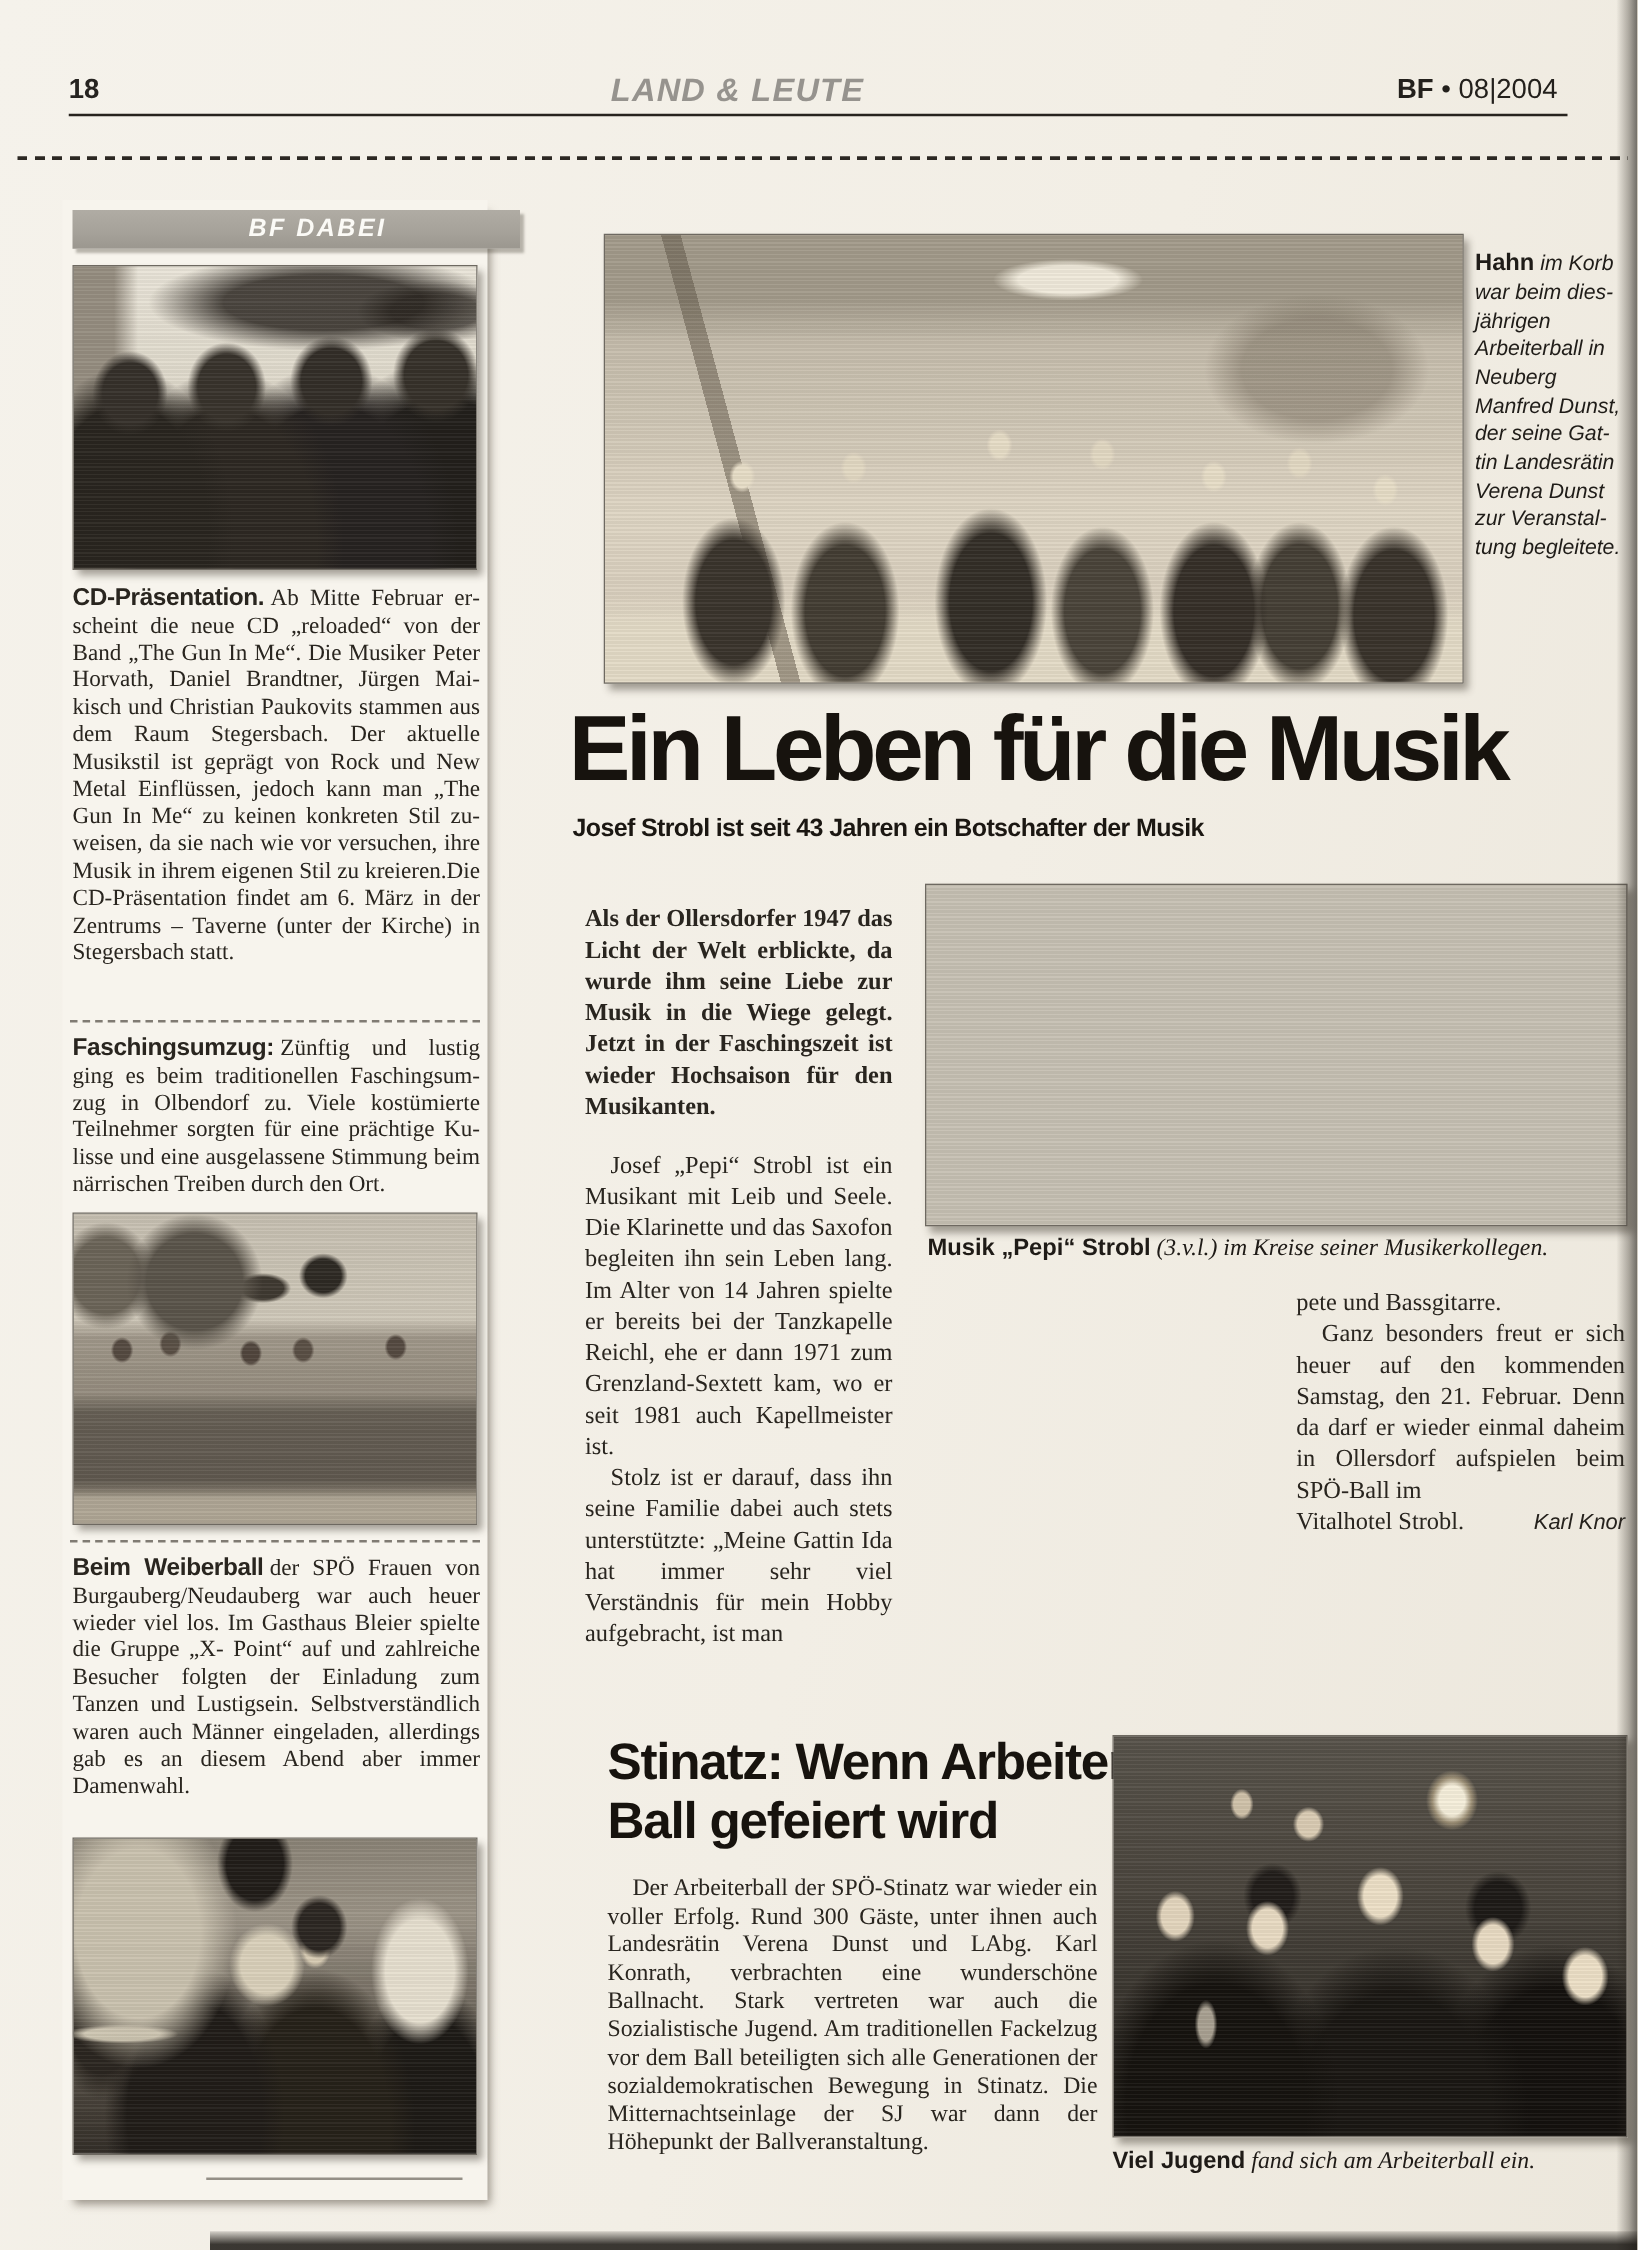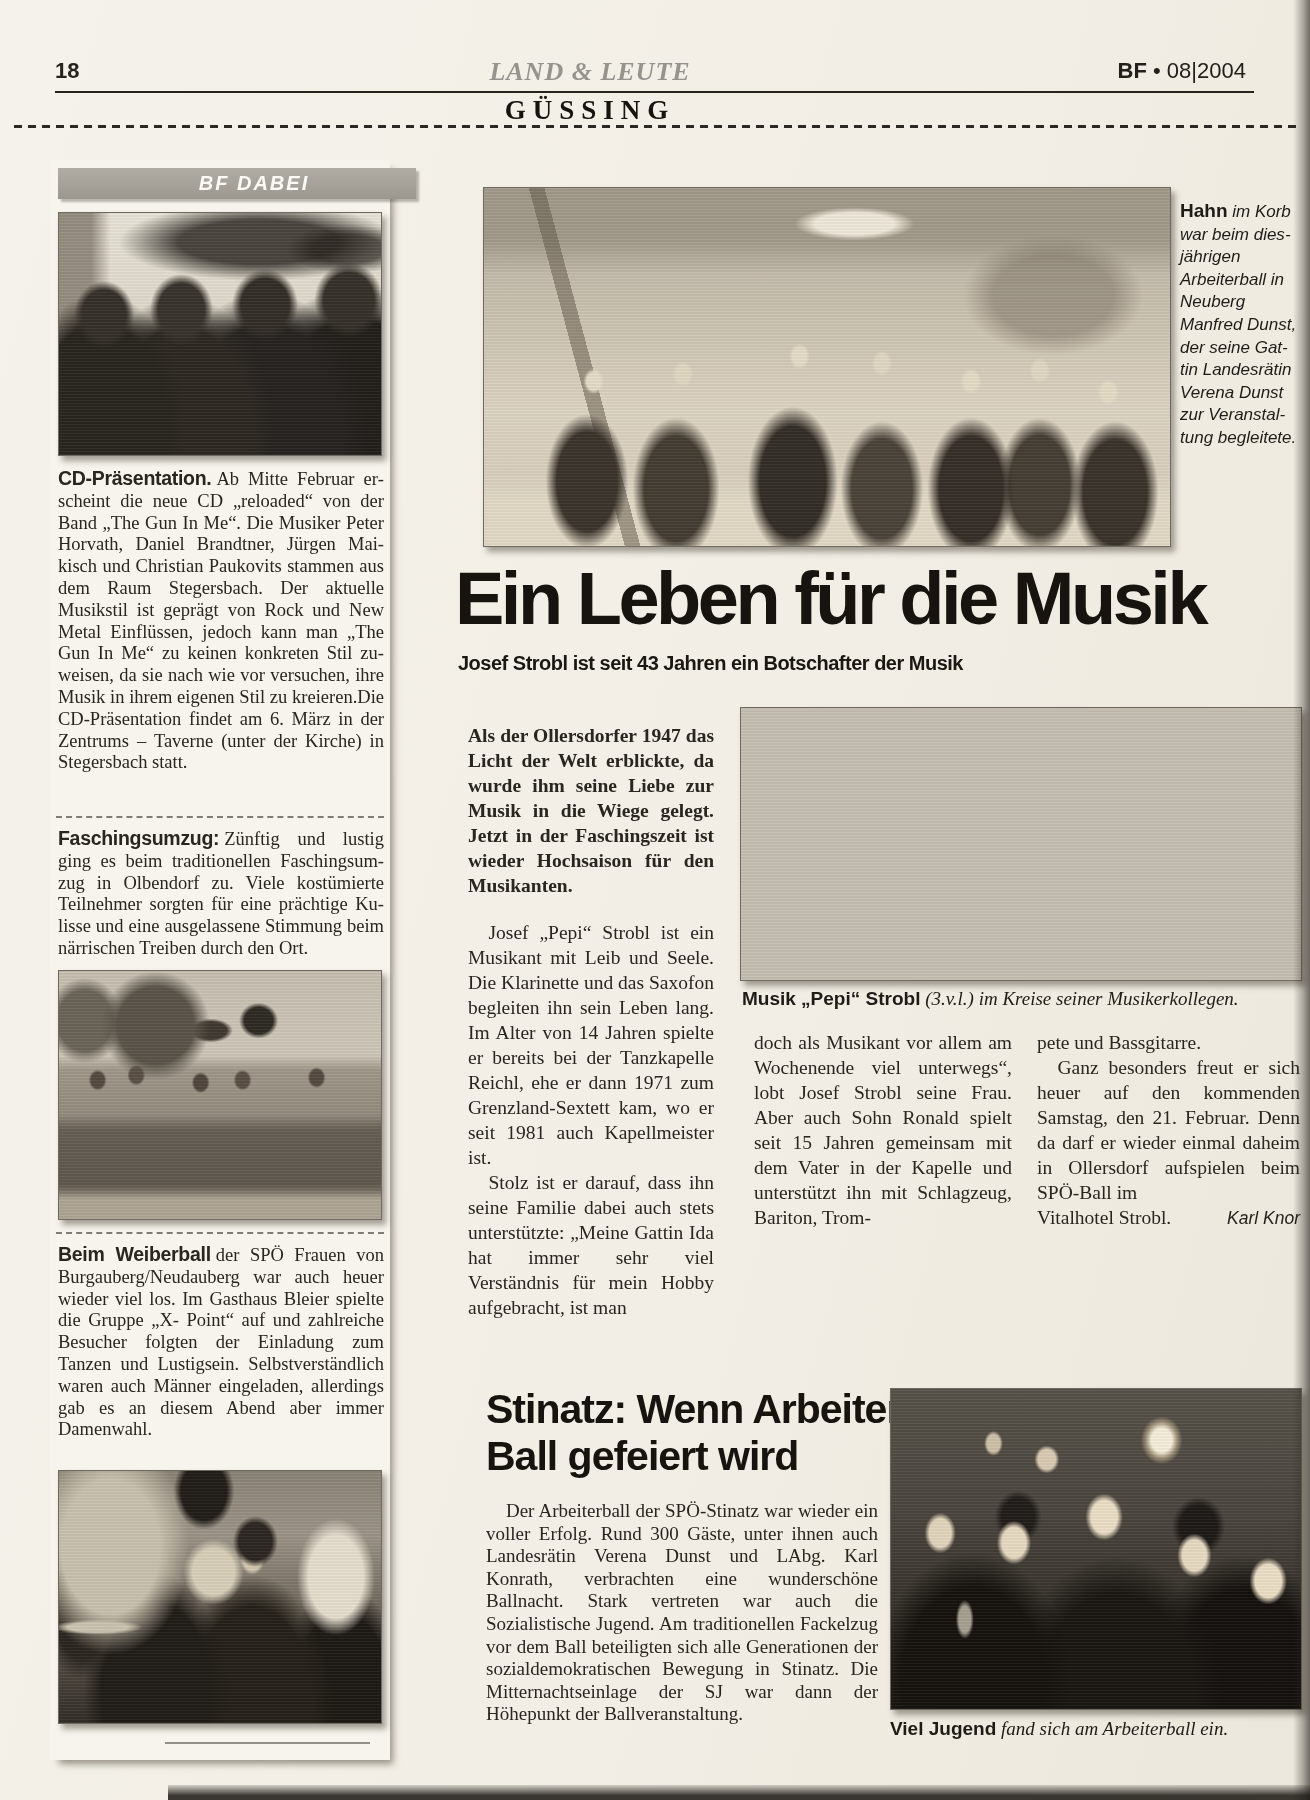--- a/index.html
+++ b/index.html
@@ -7,21 +7,21 @@
         background:linear-gradient(105deg,#f5f2eb 0%,#f2eee5 55%,#ece7dc 100%);
         font-family:"Liberation Serif","DejaVu Serif",serif;color:#262320;}
   
   .scan-right{position:absolute;right:0;top:0;bottom:0;width:17px;
               background:linear-gradient(90deg,rgba(0,0,0,0) 0%,rgba(44,39,32,.35) 60%,rgba(24,21,17,.6) 100%);}
   .scan-bottom{position:absolute;left:168px;right:0;bottom:0;height:15px;
                background:linear-gradient(180deg,rgba(34,30,25,.15) 0%,rgba(26,23,19,.85) 70%);}
   
   .hdr-pageno{position:absolute;left:55px;top:58px;font-family:"Liberation Sans",sans-serif;font-weight:700;font-size:22px;}
   .hdr-section{position:absolute;left:360px;top:57px;width:460px;text-align:center;
-               font-family:Liberation Serif, serif;font-weight:700;font-style:italic;
+               font-family:Liberation Sans, sans-serif;font-weight:700;font-style:italic;
                font-size:26px;letter-spacing:1px;color:#96938e;}
   .hdr-issue{position:absolute;right:64px;top:58px;font-family:"Liberation Sans",sans-serif;font-size:22px;color:#23201c;}
   .hdr-issue b{font-weight:700;}
   .hdr-rule{position:absolute;left:55px;right:56px;top:91px;height:2px;background:#27231e;}
   .hdr-region{position:absolute;left:360px;top:95px;width:460px;text-align:center;
               font-family:"Liberation Serif",serif;font-weight:700;font-size:27px;letter-spacing:7px;color:#17140f;}
   .page-dash{position:absolute;left:14px;right:8px;top:125px;height:3px;
              background:repeating-linear-gradient(90deg,#2c2823 0 8px,transparent 8px 14px);}
   
   .left-rail{position:absolute;left:50px;top:160px;width:340px;height:1600px;background:#f7f4ed;
@@ -168,21 +168,20 @@
 </style>
 </head>
 <body>
 
 <div id="page">
 
   <div class="hdr-pageno">18</div>
   <div class="hdr-section">LAND &amp; LEUTE</div>
   <div class="hdr-issue"><b>BF</b> <span>• 08|2004</span></div>
   <div class="hdr-rule"></div>
-  <div class="hdr-region">GÜSSING</div>
   <div class="page-dash"></div>
 
   <div class="left-rail">
     <div class="rail-banner">BF DABEI</div>
     <div class="photo band-photo"></div>
 
     <p class="rail-p" style="top:308px;"><span class="lead-in">CD-Präsentation.</span><span>Ab Mitte Februar er­scheint die neue CD „reloaded“ von der Band „The Gun In Me“. Die Musiker Peter Horvath, Daniel Brandtner, Jürgen Mai­kisch und Christian Paukovits stammen aus dem Raum Stegersbach. Der aktuelle Musikstil ist geprägt von Rock und New Metal Einflüssen, jedoch kann man „The Gun In Me“ zu keinen konkreten Stil zu­weisen, da sie nach wie vor versuchen, ih­re Musik in ihrem eigenen Stil zu kreie­ren.Die CD-Präsentation findet am 6. März in der Zentrums – Taverne (unter der Kirche) in Stegersbach statt.</span></p>
     <div class="rail-dash" style="top:656px;"></div>
 
     <p class="rail-p" style="top:668px;"><span class="lead-in">Faschingsumzug:</span><span>Zünftig und lustig ging es beim traditionellen Faschingsum­zug in Olbendorf zu. Viele kostümierte Teilnehmer sorgten für eine prächtige Ku­lisse und eine ausgelassene Stimmung beim närrischen Treiben durch den Ort.</span></p>
@@ -202,23 +201,20 @@
 
   <div class="bodycol col1">
     <p class="lead-par">Als der Ollersdorfer 1947 das Licht der Welt erblick­te, da wurde ihm seine Lie­be zur Musik in die Wiege gelegt. Jetzt in der Fa­schingszeit ist wieder Hoch­saison für den Musikanten.</p>
     <p class="indent">Josef „Pepi“ Strobl ist ein Musikant mit Leib und See­le. Die Klarinette und das Sa­xofon begleiten ihn sein Le­ben lang. Im Alter von 14 Jahren spielte er bereits bei der Tanzkapelle Reichl, ehe er dann 1971 zum Grenz­land-Sextett kam, wo er seit 1981 auch Kapellmeister ist.</p>
     <p class="indent">Stolz ist er darauf, dass ihn seine Familie dabei auch stets unterstützte: „Meine Gattin Ida hat immer sehr viel Verständnis für mein Hobby aufgebracht, ist man</p>
   </div>
 
   <div class="photo musician-photo"></div>
   <div class="musician-caption"><span class="cap-lead">Musik „Pepi“ Strobl</span><span class="cap-rest"> (3.v.l.) im Kreise seiner Musikerkollegen.</span></div>
 
-  <div class="bodycol col2">
-    <p>doch als Musikant vor allem am Wochenende viel unter­wegs“, lobt Josef Strobl seine Frau. Aber auch Sohn Ronald spielt seit 15 Jahren gemein­sam mit dem Vater in der Ka­pelle und unterstützt ihn mit Schlagzeug, Bariton, Trom-</p>
-  </div>
 
   <div class="bodycol col3">
     <p>pete und Bassgitarre.</p>
     <p class="indent">Ganz besonders freut er sich heuer auf den kommen­den Samstag, den 21. Febru­ar. Denn da darf er wieder einmal daheim in Ollersdorf aufspielen beim SPÖ-Ball im</p>
     <div class="tail-row">
       <span>Vitalhotel Strobl.</span>
       <span class="byline">Karl Knor</span>
     </div>
   </div>
 

